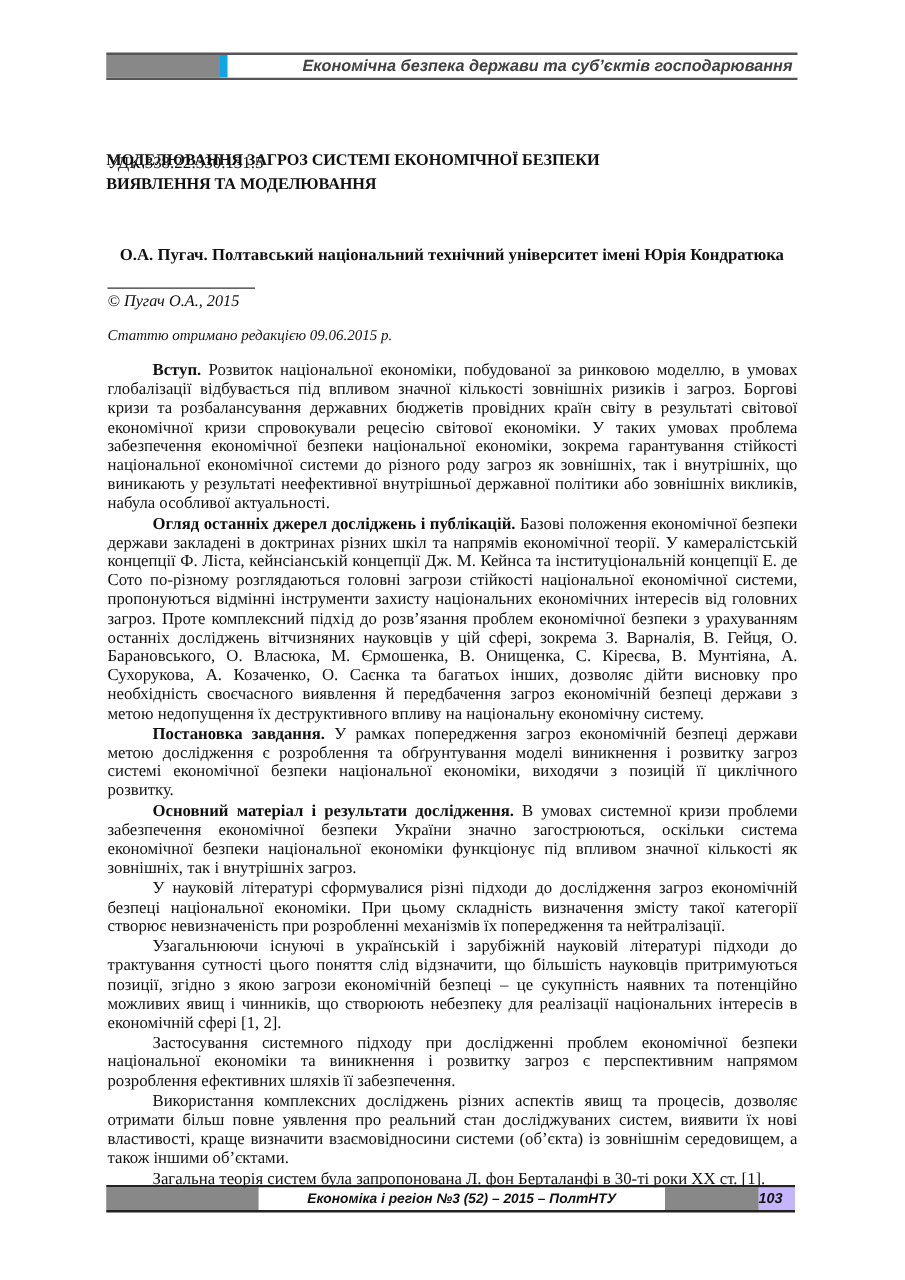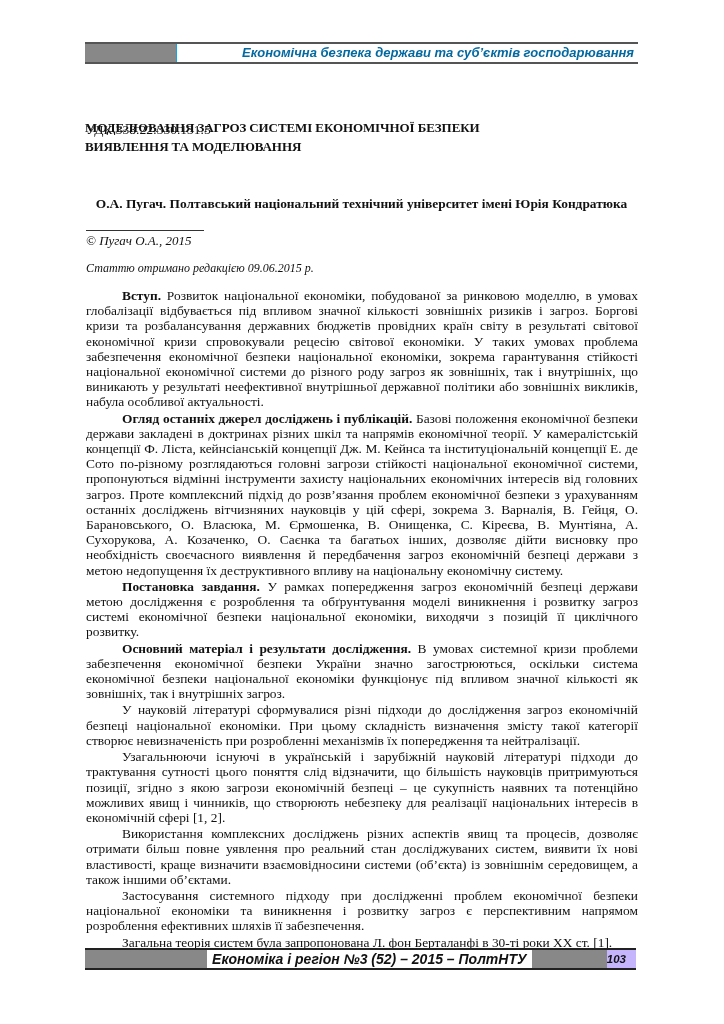--- a/index.html
+++ b/index.html
@@ -5,21 +5,21 @@
   html, body { margin: 0; padding: 0; background: #ffffff; }
   body { width: 724px; height: 1024px; position: relative; overflow: hidden; color: #111; }
   .serif { font-family: "Liberation Serif", "DejaVu Serif", serif; }
   .sans { font-family: "Liberation Sans", "DejaVu Sans", sans-serif; }
 
   
   .run-header { position: absolute; left: 85px; top: 42px; width: 553px; height: 18px;
     border-top: 2px solid #555; border-bottom: 2px solid #555; display: flex; }
   .run-header .gray { width: 91px; background: #888; }
   .run-header .title { flex: 1; background: #fff; font-style: italic; font-weight: bold;
-    font-size: 13px; text-align: right; padding-right: 4px; line-height: 18px; color: #0369a1; border-left: 1px solid #0ea5e9; }
+    font-size: 13px; text-align: right; padding-right: 4px; line-height: 18px; color: #404040; border-left: 6px solid #0ea5e9; }
 
   .udc { position: absolute; left: 86px; top: 78px; font-size: 13.5px; margin-top: 44px; }
 
   .title-block { position: absolute; left: 85px; top: 118px; width: 553px; text-align: left;
     font-weight: bold; font-size: 13px; line-height: 19px; letter-spacing: -0.1px; }
 
   .author { position: absolute; left: 85px; top: 196px; width: 553px; text-align: center;
     font-weight: bold; font-size: 13.4px; }
 
   .fn-rule { position: absolute; left: 86px; top: 230px; width: 118px; border-top: 1px solid #333; }
@@ -30,21 +30,21 @@
     font-size: 13.4px; line-height: 15.2px; text-align: justify; }
   .body-text p { margin: 0; text-indent: 36px; }
   .body-text p + p { margin-top: 1px; }
   .body-text b { font-weight: bold; }
 
   
   .run-footer { position: absolute; left: 85px; top: 948px; width: 551px; height: 18px;
     border-top: 2px solid #222; border-bottom: 2px solid #222; display: flex; }
   .run-footer .g1 { width: 133px; background: #888; }
   .run-footer .journal { width: 354px; background: #fff; text-align: center; font-style: italic;
-    font-weight: bold; font-size: 14px; line-height: 18px; }
+    font-weight: bold; font-size: 11px; line-height: 18px; }
   .run-footer .g2 { width: 82px; background: #888; }
   .run-footer .page { flex: 1; background: #c4b5fd; text-align: right; padding-right: 10px;
     font-style: italic; font-weight: bold; font-size: 11.5px; line-height: 18px; }
 </style>
 </head>
 <body>
 
 <div class="run-header sans">
   <div class="gray"></div>
   <div class="title">Економічна безпека держави та суб’єктів господарювання</div>
@@ -63,22 +63,22 @@
 <div class="copyright serif">© Пугач О.А., 2015</div>
 <div class="received serif">Статтю отримано редакцією 09.06.2015 р.</div>
 
 <div class="body-text serif">
   <p><b>Вступ.</b><span> Розвиток національної економіки, побудованої за ринковою моделлю, в умовах глобалізації відбувається під впливом значної кількості зовнішніх ризиків і загроз. Боргові кризи та розбалансування державних бюджетів провідних країн світу в результаті світової економічної кризи спровокували рецесію світової економіки. У таких умовах проблема забезпечення економічної безпеки національної економіки, зокрема гарантування стійкості національної економічної системи до різного роду загроз як зовнішніх, так і внутрішніх, що виникають у результаті неефективної внутрішньої державної політики або зовнішніх викликів, набула особливої актуальності.</span></p>
   <p><b>Огляд останніх джерел досліджень і публікацій.</b><span> Базові положення економічної безпеки держави закладені в доктринах різних шкіл та напрямів економічної теорії. У камералістській концепції Ф. Ліста, кейнсіанській концепції Дж. М. Кейнса та інституціональній концепції Е. де Сото по-різному розглядаються головні загрози стійкості національної економічної системи, пропонуються відмінні інструменти захисту національних економічних інтересів від головних загроз. Проте комплексний підхід до розв’язання проблем економічної безпеки з урахуванням останніх досліджень вітчизняних науковців у цій сфері, зокрема З. Варналія, В. Гейця, О. Барановського, О. Власюка, М. Єрмошенка, В. Онищенка, С. Кіреєва, В. Мунтіяна, А. Сухорукова, А. Козаченко, О. Саєнка та багатьох інших, дозволяє дійти висновку про необхідність своєчасного виявлення й передбачення загроз економічній безпеці держави з метою недопущення їх деструктивного впливу на національну економічну систему.</span></p>
   <p><b>Постановка завдання.</b><span> У рамках попередження загроз економічній безпеці держави метою дослідження є розроблення та обґрунтування моделі виникнення і розвитку загроз системі економічної безпеки національної економіки, виходячи з позицій її циклічного розвитку.</span></p>
   <p><b>Основний матеріал і результати дослідження.</b><span> В умовах системної кризи проблеми забезпечення економічної безпеки України значно загострюються, оскільки система економічної безпеки національної економіки функціонує під впливом значної кількості як зовнішніх, так і внутрішніх загроз.</span></p>
   <p><span>У науковій літературі сформувалися різні підходи до дослідження загроз економічній безпеці національної економіки. При цьому складність визначення змісту такої категорії створює невизначеність при розробленні механізмів їх попередження та нейтралізації.</span></p>
   <p><span>Узагальнюючи існуючі в українській і зарубіжній науковій літературі підходи до трактування сутності цього поняття слід відзначити, що більшість науковців притримуються позиції, згідно з якою загрози економічній безпеці – це сукупність наявних та потенційно можливих явищ і чинників, що створюють небезпеку для реалізації національних інтересів в економічній сфері [1, 2].</span></p>
+  <p><span>Застосування системного підходу при дослідженні проблем економічної безпеки національної економіки та виникнення і розвитку загроз є перспективним напрямом розроблення ефективних шляхів її забезпечення.</span></p>
   <p><span>Використання комплексних досліджень різних аспектів явищ та процесів, дозволяє отримати більш повне уявлення про реальний стан досліджуваних систем, виявити їх нові властивості, краще визначити взаємовідносини системи (об’єкта) із зовнішнім середовищем, а також іншими об’єктами.</span></p>
-  <p><span>Застосування системного підходу при дослідженні проблем економічної безпеки національної економіки та виникнення і розвитку загроз є перспективним напрямом розроблення ефективних шляхів її забезпечення.</span></p>
   <p><span>Загальна теорія систем була запропонована Л. фон Берталанфі в 30-ті роки XX ст. [1].</span></p>
 </div>
 
 <div class="run-footer sans">
   <div class="g1"></div>
   <div class="journal">Економіка і регіон №3 (52) – 2015 – ПолтНТУ</div>
   <div class="g2"></div>
   <div class="page">103</div>
 </div>
 

